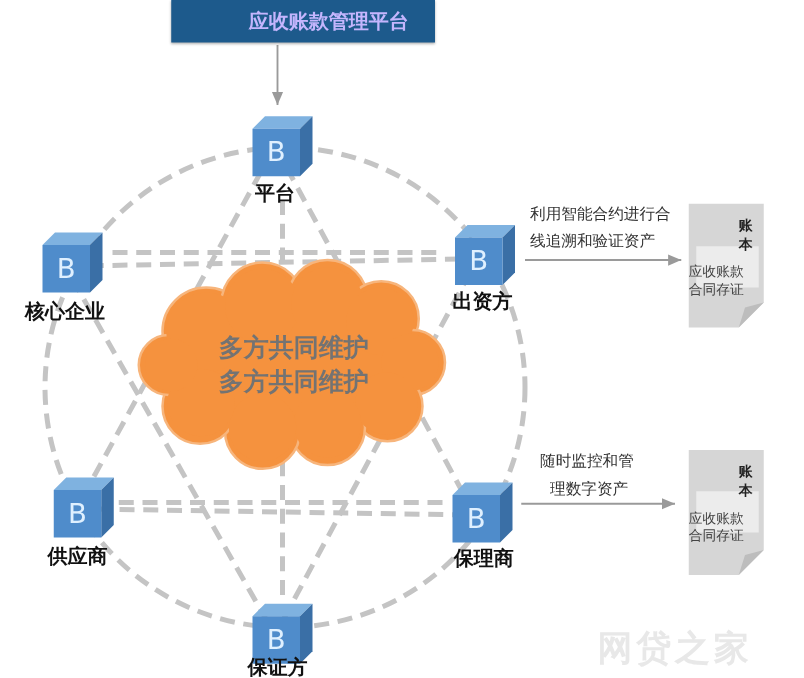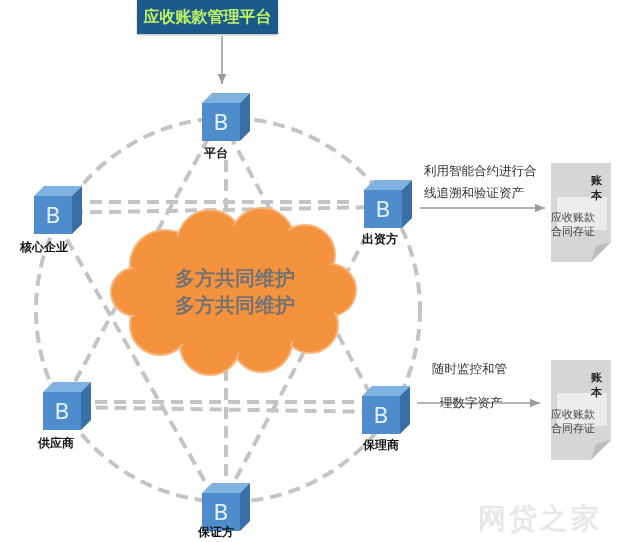--- a/index.html
+++ b/index.html
@@ -1,27 +1,28 @@
 <!DOCTYPE html>
 <html><head>
   <meta charset="utf-8">
   <style>
     html, body { margin:0; padding:0; background:#ffffff; }
     body { width:643px; height:542px; position:relative; overflow:hidden;
            font-family:"DejaVu Sans", sans-serif; }
     #stage { position:absolute; left:0; top:0; width:643px; height:542px; }
     .abs { position:absolute; }
     .header {
-      left:137px; top:0px; width:141px; height:34px;
-      background:#1d5a8c; color:#bef264; font-weight:bold; font-size:16px;
+      left:137px; top:0px; width:170px; height:34px;
+      background:#1d5a8c; color:#c4b5fd; font-weight:bold; font-size:16px;
       display:flex; align-items:center; justify-content:center;
       box-shadow:0 1px 2px rgba(0,0,0,.3);
+      padding-left:41px;
     }
     .note { font-size:12.5px; color:#333; line-height:22px; white-space:nowrap; }
-    .node-label { font-size:12px; font-weight:bold; color:#111; white-space:nowrap; }
+    .node-label { font-size:16px; font-weight:bold; color:#111; white-space:nowrap; }
     .doc-title { font-size:11px; font-weight:bold; color:#222; text-align:left;margin-left:40px; }
     .doc-body  { font-size:11px; color:#444; line-height:14px; }
     .cloud-text { font-size:20px; font-weight:bold; color:#737373; text-align:center; line-height:27px; }
     .watermark { font-size:28px; color:#e8e8e8; letter-spacing:3px; font-weight:bold; }
   </style>
 </head>
 <body>
 
 <div id="stage">
 
@@ -145,21 +146,21 @@
     <div>多方共同维护</div>
   </div>
 
   <div class="abs note" style="left:424px;top:160px;">
     <div>利用智能合约进行合</div>
     <div>线追溯和验证资产</div>
   </div>
 
   <div class="abs note" style="left:432px;top:358px;">
     <div>随时监控和管</div>
-    <div style="padding-left:8px;margin-top:12px;">理数字资产</div>
+    <div style="padding-left:8px;">理数字资产</div>
   </div>
 
   <div class="abs" style="left:551px;top:173px;width:60px;">
     <div class="doc-title">账本</div>
     <div style="height:8px"></div>
     <div class="doc-body">应收账款</div>
     <div class="doc-body">合同存证</div>
   </div>
   <div class="abs" style="left:551px;top:370px;width:60px;">
     <div class="doc-title">账本</div>

